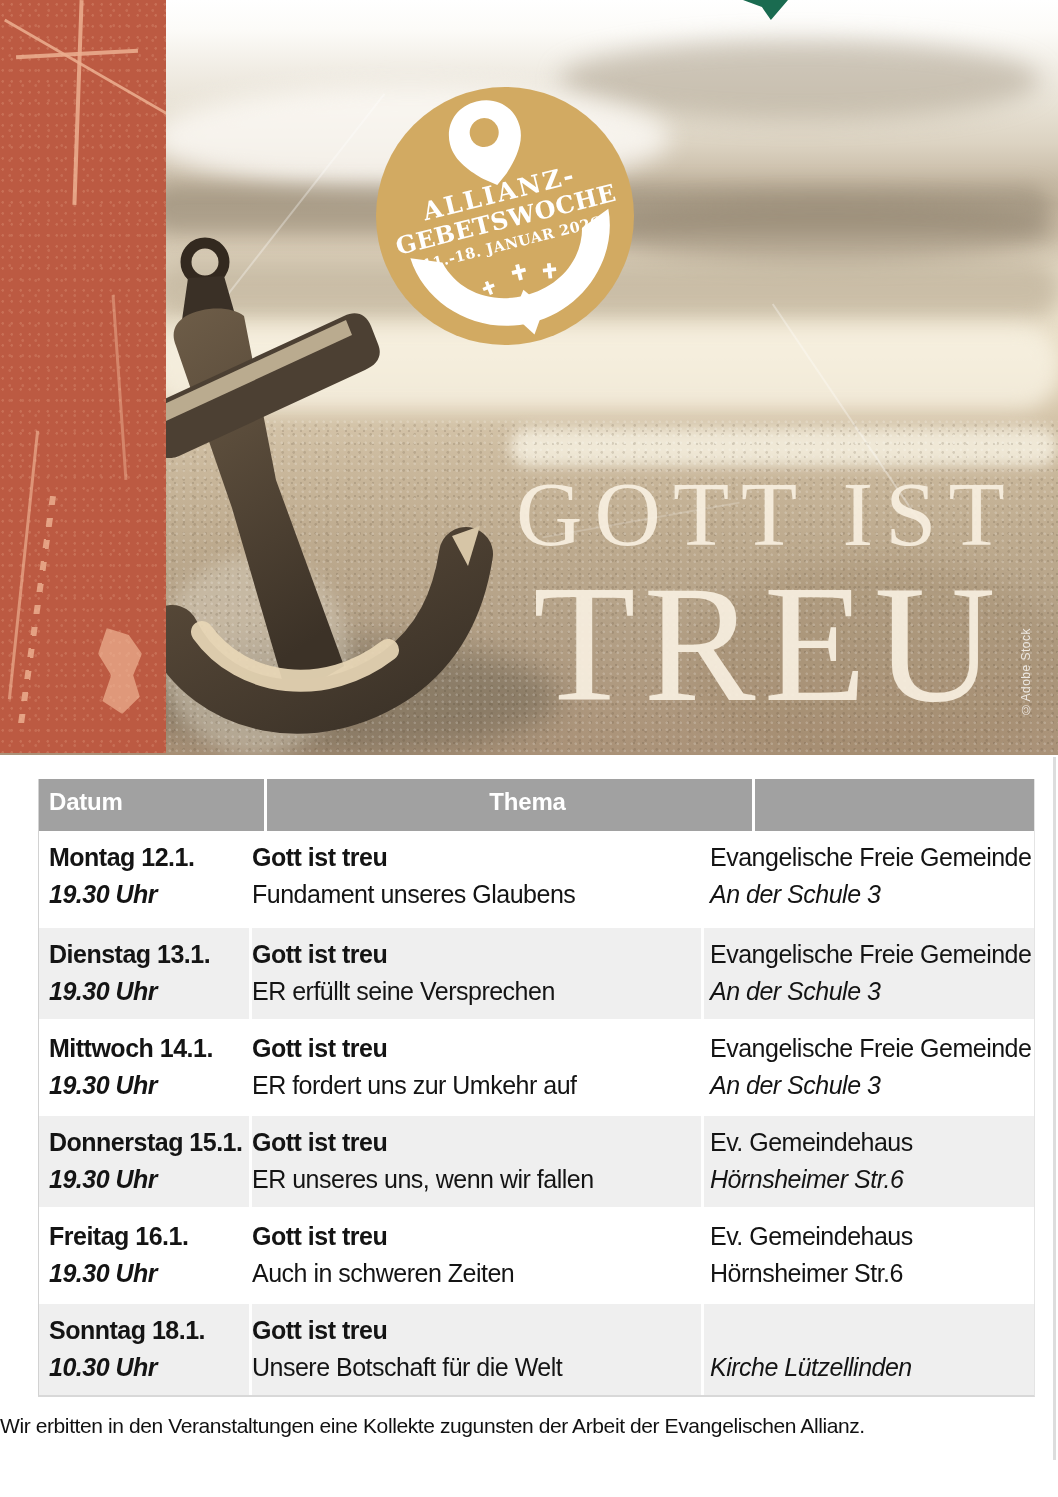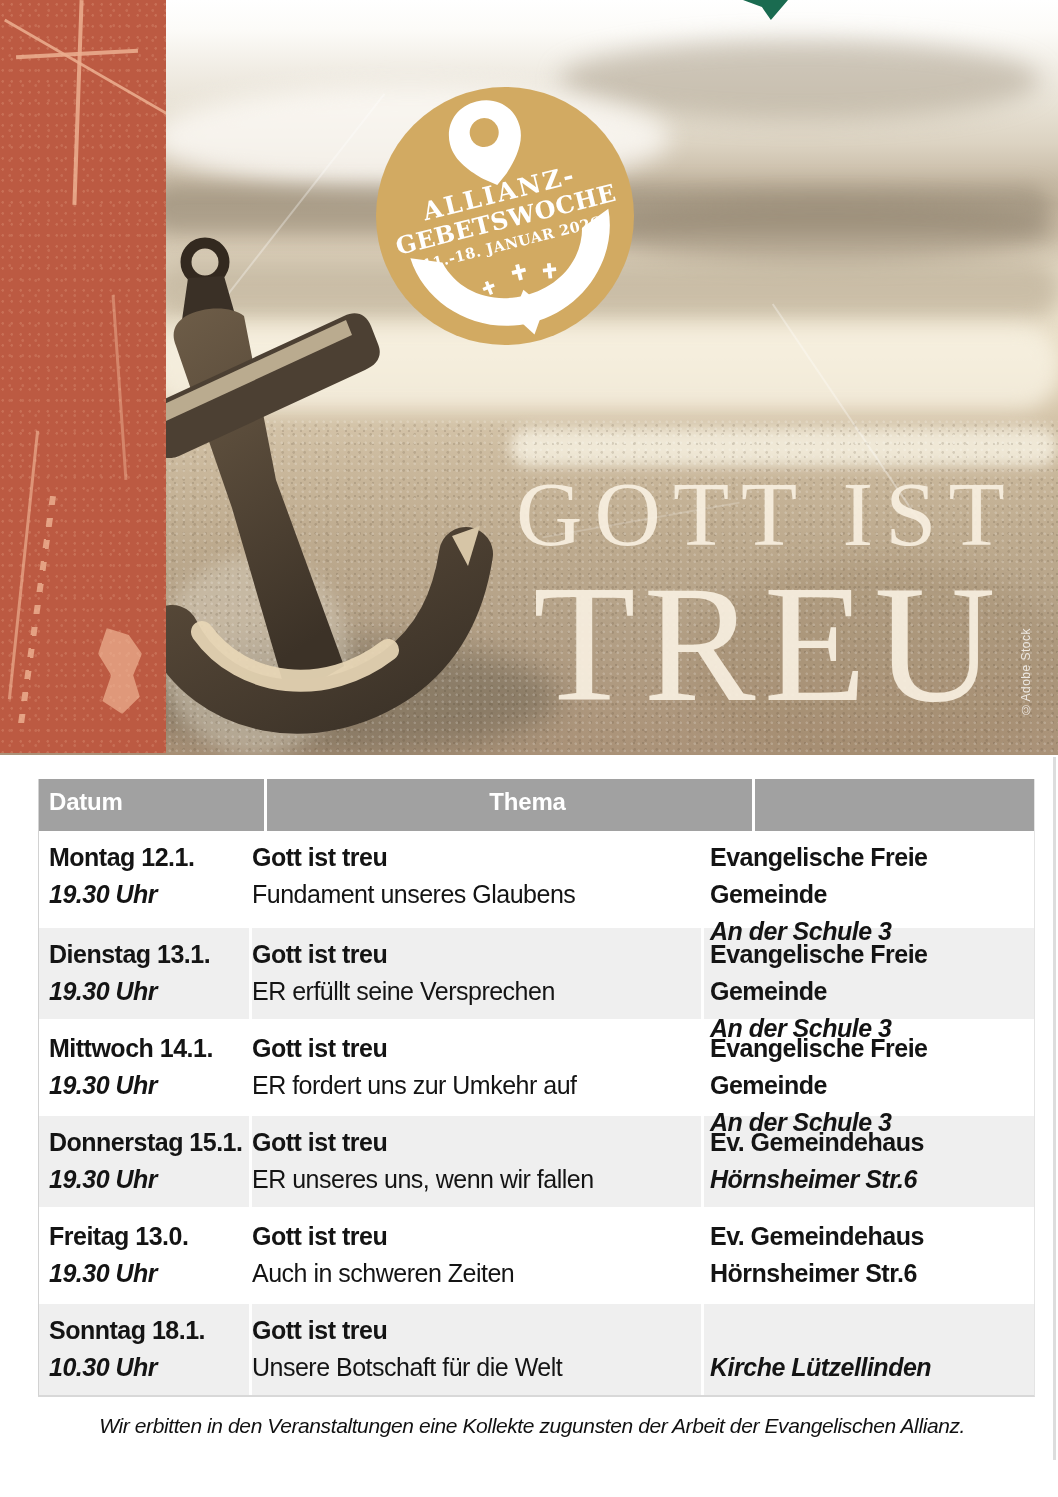--- a/index.html
+++ b/index.html
@@ -77,30 +77,30 @@
   .hc1{width:228px;padding-left:10px;border-right:3px solid #fff;}
   .hc2{width:452px;text-align:center;border-right:3px solid #fff;margin-left:36px;}
   .hc3{width:330px;padding-left:6px;}
   .trow{display:flex;height:94px;box-sizing:border-box;font-size:25px;letter-spacing:-0.5px;}
   .trow + .trow{border-top:3px solid #fff;}
   .trow:nth-child(odd){background:#efefef;}
   .trow:nth-child(even){background:#ffffff;}
   .cell{box-sizing:border-box;padding-top:8px;line-height:37px;}
   .c-date{width:213px;padding-left:10px;border-right:3px solid rgba(255,255,255,.9);}
   .c-thema{width:452px;text-align:left;border-right:3px solid rgba(255,255,255,.9);}
-  .c-ort{width:330px;padding-left:6px;font-weight:bold;}
+  .c-ort{width:330px;padding-left:6px;}
   .dl1{font-weight:bold;}
   .dl2{font-weight:bold;font-style:italic;}
   .tl1{font-weight:bold;}
   .ol1{min-height:37px;}
   .ol2{font-style:italic;}
   .trow:nth-child(6) .ol2{font-style:normal;}
 
-  .footer-note{position:absolute;left:0;top:1414px;width:965px;text-align:right;z-index:2;
-               font-size:21px;letter-spacing:-0.4px;color:#111;font-style:italic;}
+  .footer-note{position:absolute;left:0;top:1414px;width:965px;text-align:left;z-index:2;
+               font-size:21px;letter-spacing:-0.4px;color:#111;}
   .page-edge{position:absolute;left:1053px;top:757px;width:3px;height:703px;background:#d7d7d7;opacity:.85;}
 </style>
 </head>
 <body>
 
 <div class="page">
 
   <div class="hero">
     <div class="blob b1"></div>
     <div class="blob b2"></div>
@@ -235,21 +235,21 @@
         <div class="tl2">ER unseres uns, wenn wir fallen</div>
       </div>
       <div class="cell c-ort">
         <div class="ol1">Ev. Gemeindehaus</div>
         <div class="ol2">Hörnsheimer Str.6</div>
       </div>
     </div>
 
     <div class="trow">
       <div class="cell c-date">
-        <div class="dl1">Freitag 13.0.</div>
+        <div class="dl1">Freitag 16.1.</div>
         <div class="dl2">19.30 Uhr</div>
       </div>
       <div class="cell c-thema">
         <div class="tl1">Gott ist treu</div>
         <div class="tl2">Auch in schweren Zeiten</div>
       </div>
       <div class="cell c-ort">
         <div class="ol1">Ev. Gemeindehaus</div>
         <div class="ol2">Hörnsheimer Str.6</div>
       </div>

